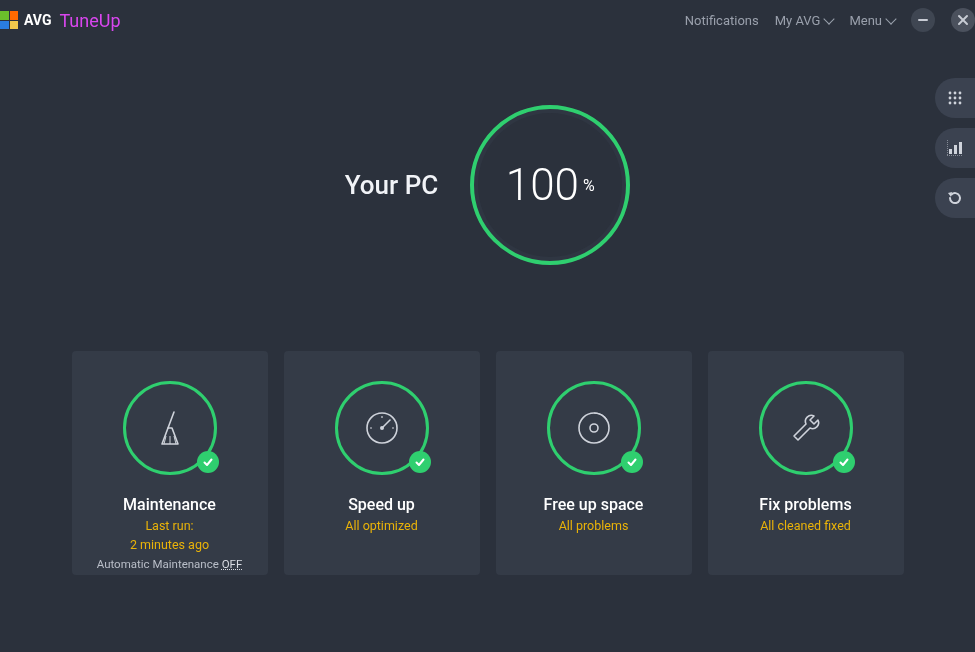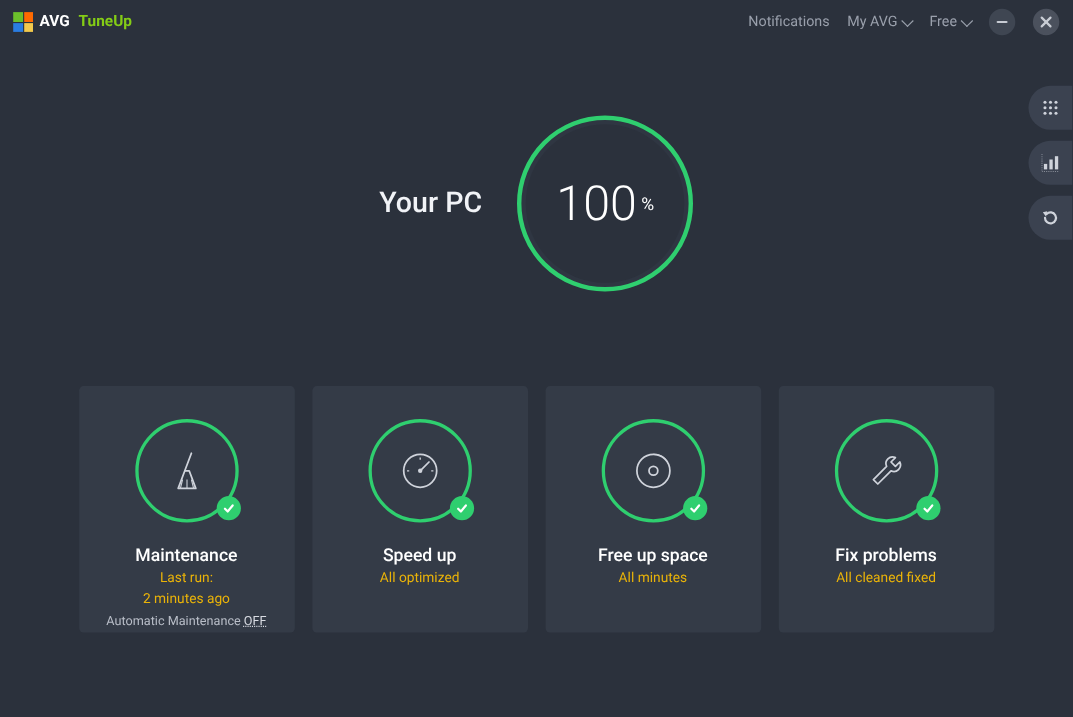--- a/index.html
+++ b/index.html
@@ -9,35 +9,35 @@
     background: #2b313c;
     color: #fff;
     position: relative;
   }
 
   
   .header {
     height: 40px;
     display: flex;
     align-items: center;
-    padding: 0 12px;
+    padding: 0 0;
     background: #2b313c;
   }
   .logo-wrap { display: flex; align-items: center; gap: 6px; }
   .logo-mark {
     width: 18px; height: 18px;
     display: grid; grid-template-columns: 1fr 1fr; grid-template-rows: 1fr 1fr;
     gap: 1px;
   }
   .logo-mark .c1 { background: #ff6a00; }
   .logo-mark .c2 { background: #6bbf2b; }
   .logo-mark .c3 { background: #2a7de1; }
   .logo-mark .c4 { background: #f2c94c; }
   .logo-text { font-weight: 700; font-size: 14px; color: #fff; }
-  .logo-sub { font-weight: 700; font-size: 14px; color: #84cc16; margin-left: 2px; }
+  .logo-sub { font-weight: 400; font-size: 18px; color: #d946ef; margin-left: 2px; }
 
   .header-right { margin-left: auto; display: flex; align-items: center; gap: 16px; }
   .hmenu { color: #9aa0ac; font-size: 13px; cursor: pointer; display: flex; align-items: center; gap: 5px;}
   .hbtn {
     width: 24px; height: 24px; border-radius: 50%;
     background: #3f4652; display: flex; align-items: center; justify-content: center;
     cursor: pointer; color: #c8ccd4;
   }
   .hbtn.close { background:#4b515d;}
   .chev { width: 8px; height: 8px; border-right: 1.5px solid #9aa0ac; border-bottom: 1.5px solid #9aa0ac; transform: rotate(45deg); margin-top:-3px;}
@@ -167,21 +167,21 @@
   </div>
   <div class="header-right">
     <div class="hmenu">
       <span>Notifications</span>
     </div>
     <div class="hmenu">
       <span>My AVG</span>
       <span class="chev"></span>
     </div>
     <div class="hmenu">
-      <span>Free</span>
+      <span>Menu</span>
       <span class="chev"></span>
     </div>
     <div class="hbtn">
       <svg width="12" height="12" viewBox="0 0 12 12">
           <line x1="2" y1="6" x2="10" y2="6" stroke="#c8ccd4" stroke-width="2" stroke-linecap="round"></line>
         </svg>
     </div>
     <div class="hbtn close">
       <svg width="12" height="12" viewBox="0 0 12 12">
           <line x1="2" y1="2" x2="10" y2="10" stroke="#c8ccd4" stroke-width="2" stroke-linecap="round"></line>
@@ -299,21 +299,21 @@
           <path d="M24 9 A15 15 0 0 1 37 16" fill="none" stroke="#cfd3db" stroke-width="1.2"></path>
         </svg>
       </div>
       <div class="badge">
         <svg width="12" height="12" viewBox="0 0 12 12">
             <polyline points="2.5,6.5 5,9 9.5,3.5" fill="none" stroke="#fff" stroke-width="2" stroke-linecap="round" stroke-linejoin="round"></polyline>
           </svg>
       </div>
     </div>
     <div class="tile-title">Free up space</div>
-    <div class="tile-status">All minutes</div>
+    <div class="tile-status">All problems</div>
   </div>
 
   <div class="tile">
     <div class="tile-icon-wrap">
       <div class="tile-ring"></div>
       <div class="tile-icon">
         <svg width="48" height="48" viewBox="0 0 48 48">
           <path d="M32 12 a6 6 0 0 0 -8 8 L12 32 l4 4 L28 24 a6 6 0 0 0 8 -8 l-4 4 -4 -4 z" fill="none" stroke="#cfd3db" stroke-width="1.6" stroke-linejoin="round"></path>
         </svg>
       </div>

